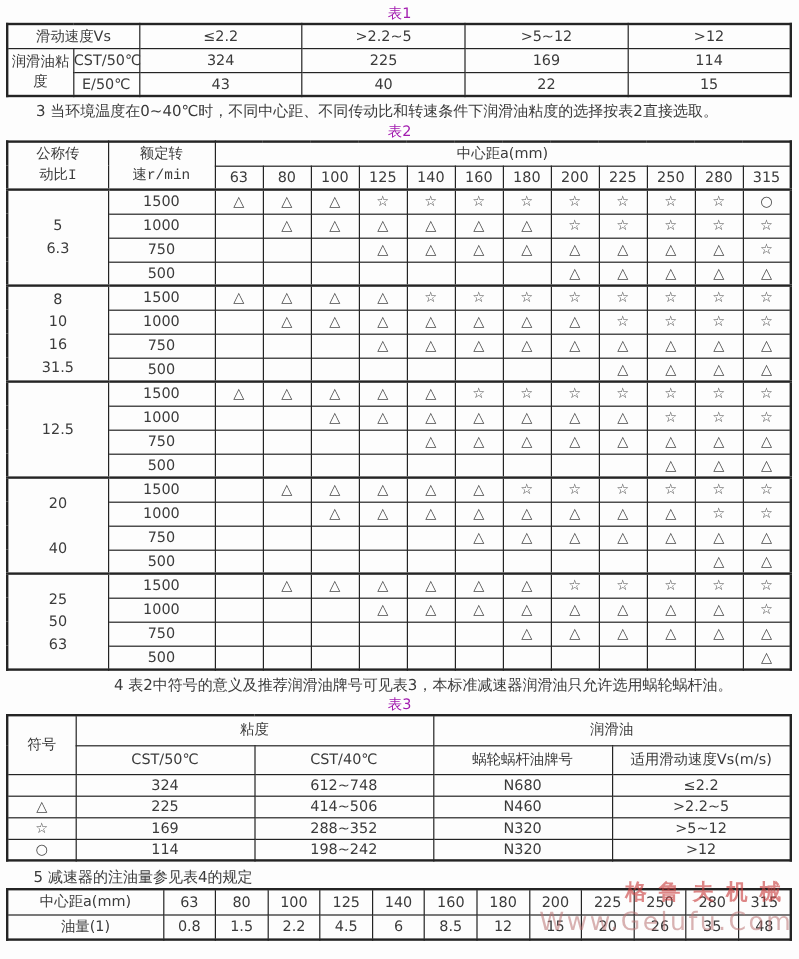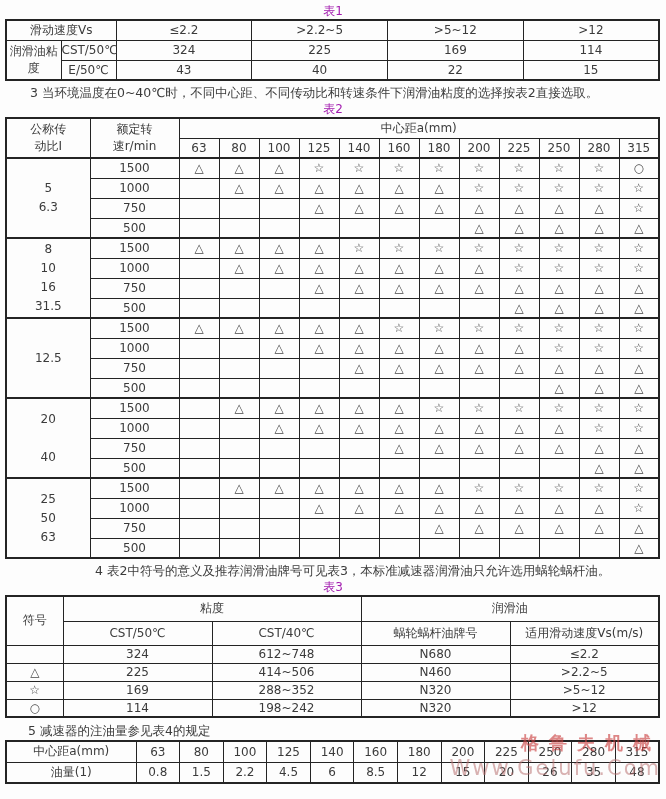--- a/index.html
+++ b/index.html
@@ -12,21 +12,21 @@
   .page { padding-top:4px; }
   .tbl-title { text-align:center; font-size:12px; height:15px; line-height:15px; color:#a21caf; }
   .note { font-size:12.5px; height:19px; line-height:19px; color:#3b3b3b; }
   #note3 { padding-left:30px; margin-top:2px; }
   #note4 { padding-left:95px; margin-top:2px; }
   #note5 { padding-left:28px; margin-top:3px; }
   table { border-collapse:collapse; table-layout:fixed; margin-left:5px; width:655px; border:2px solid #242424; }
   td, th { border:1px solid #242424; text-align:center; vertical-align:middle;
            font-size:12px; font-weight:normal; padding:0; color:#3b3b3b; }
   .h20 td, .h20 th { height:20px; }
-  .multiline { white-space:pre-line; line-height:17px; }
+  .multiline { white-space:pre-line; line-height:17px;font-family:Liberation Mono, monospace; }
   .sym { font-size:12px; color:#484848; }
   .group-start td { border-top:2px solid #242424; }
   #table2 td { height:20px; }
   #table3 .hrow1 td { height:25px; }
   #table3 .hrow2 td { height:24px; }
   #table3 .drow td { height:18px; }
   #table4 td { height:21px; }
   
   #table1 .c-lab1 { width:110px; } #table1 .c-lab2 { width:107px; }
   #table2 .c-ratio { width:84px; } #table2 .c-speed { width:89px; }

